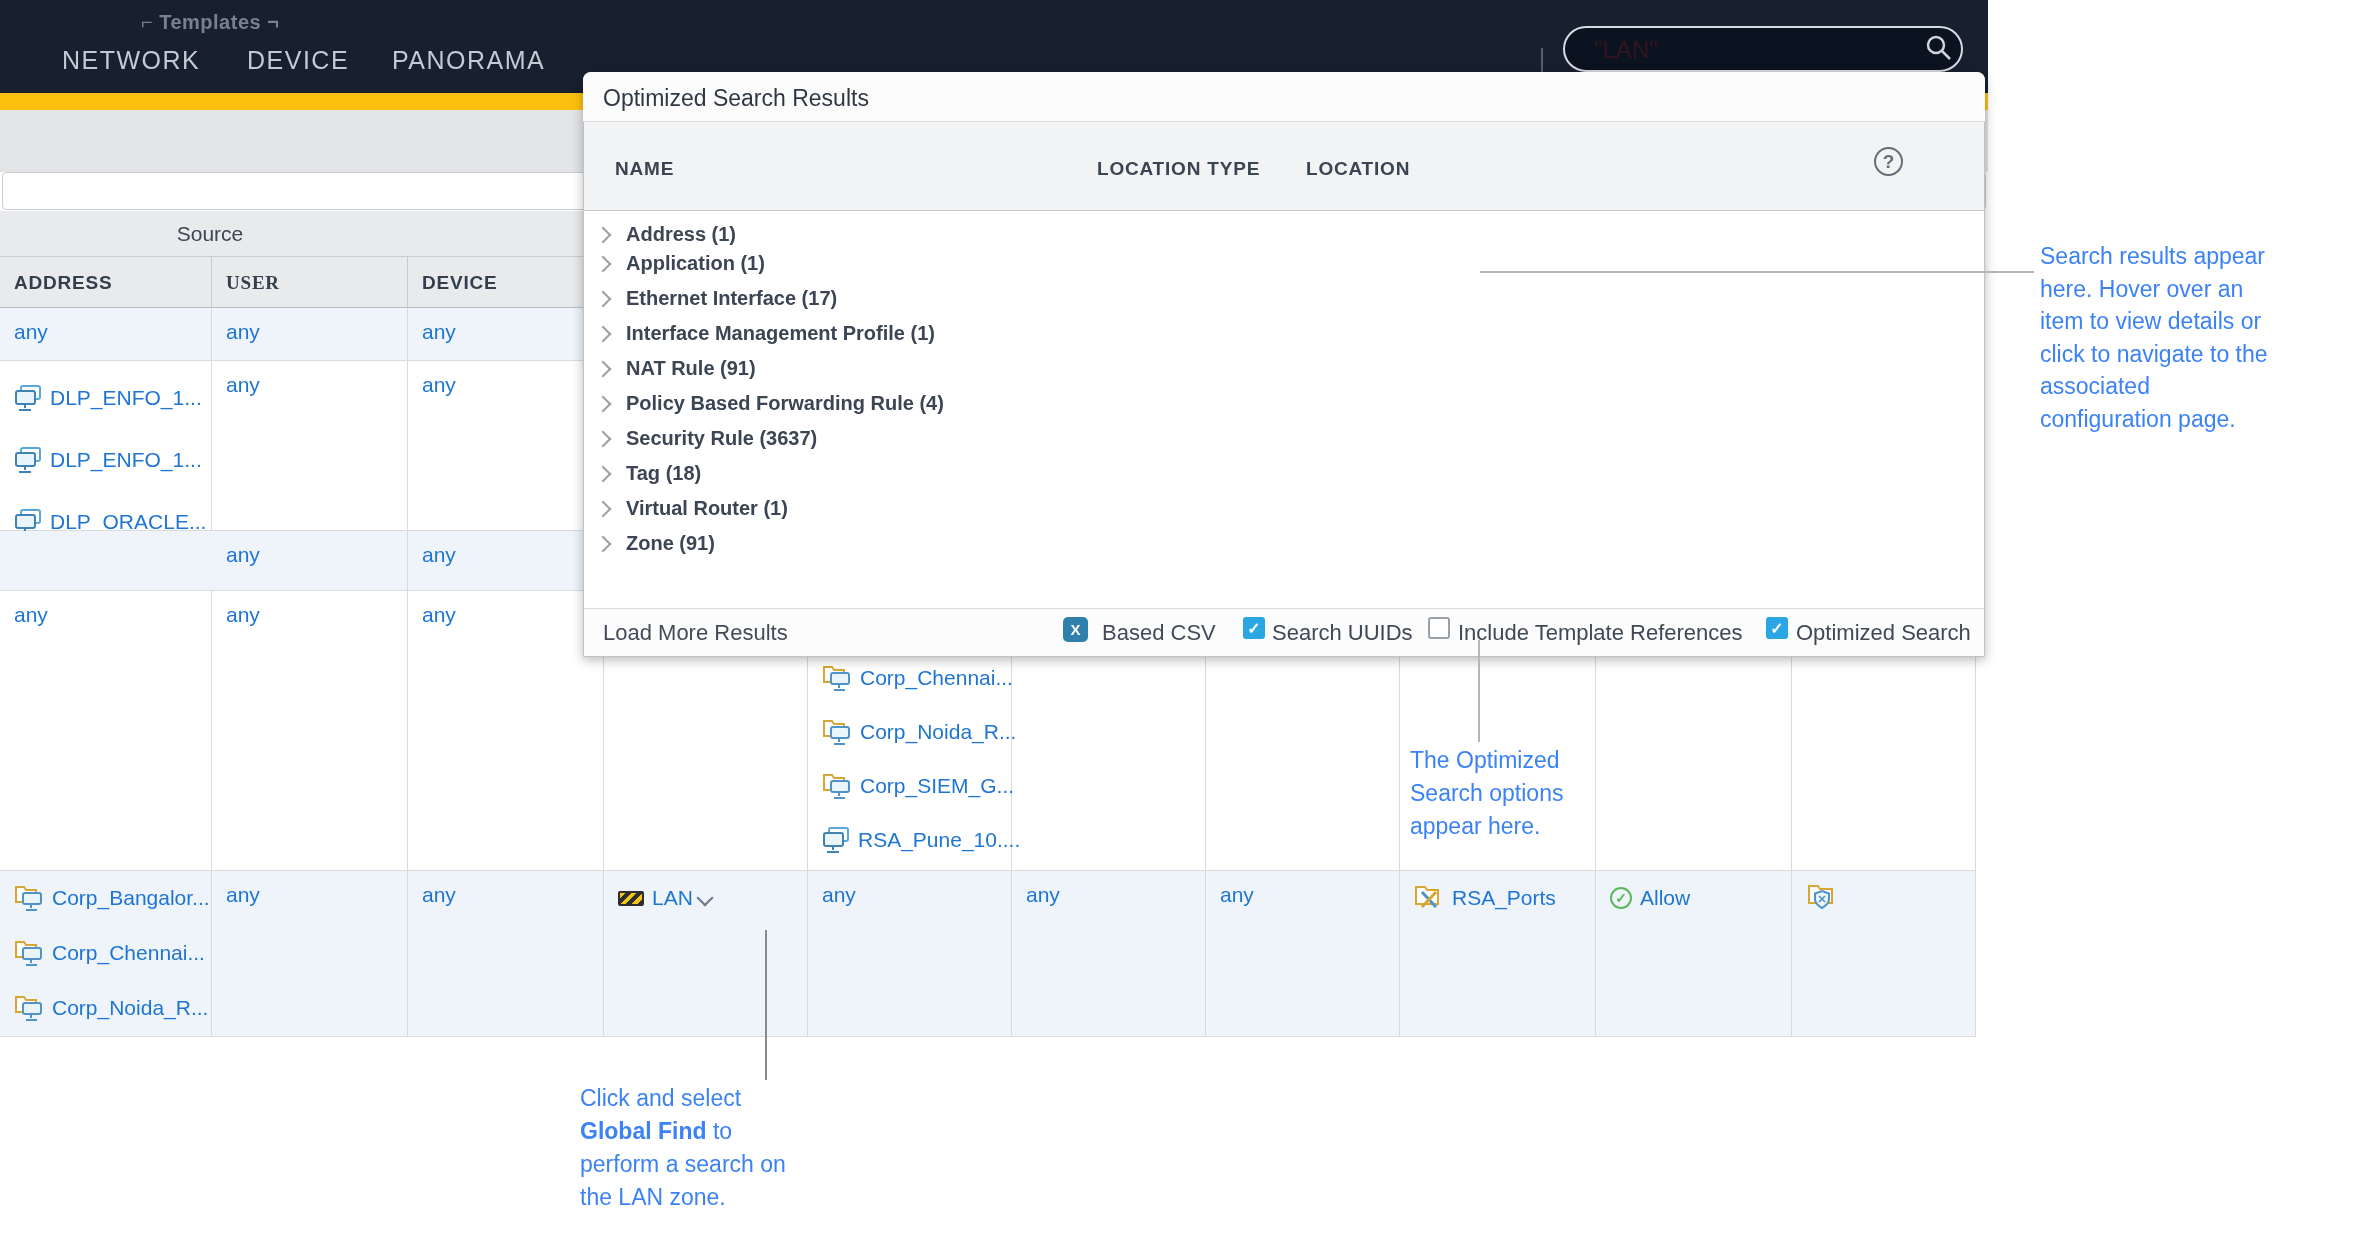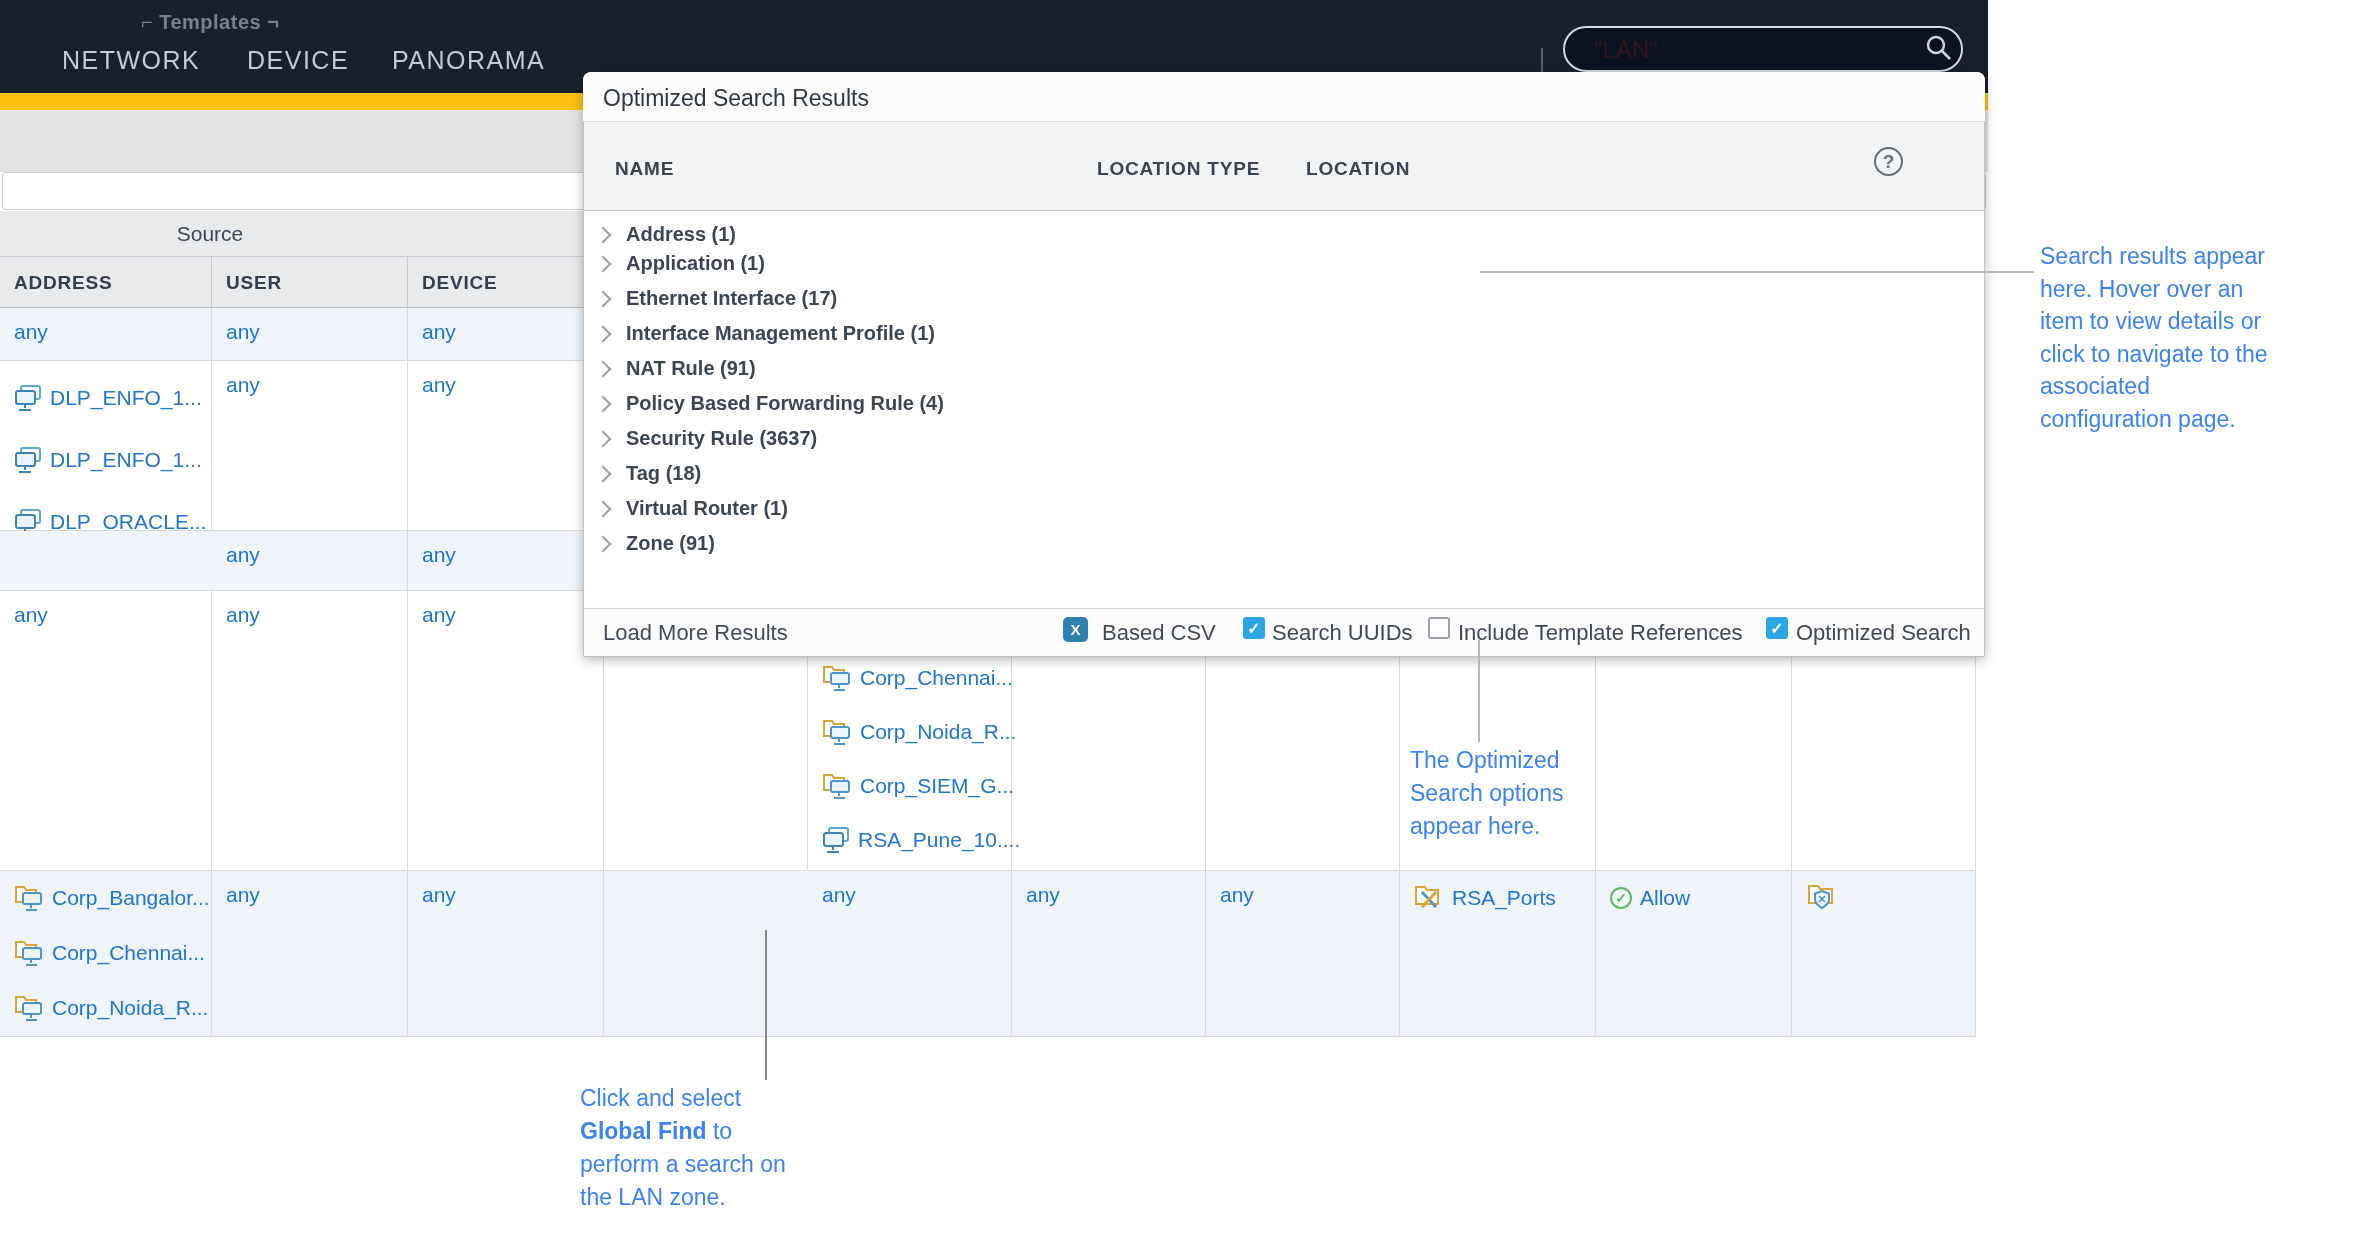--- a/index.html
+++ b/index.html
@@ -80,21 +80,21 @@
   <svg width="28" height="28" viewBox="0 0 28 28">
       <circle cx="11" cy="11" r="8" fill="none" stroke="#cdd4de" stroke-width="2.5"></circle>
       <line x1="17" y1="17" x2="25" y2="25" stroke="#cdd4de" stroke-width="2.5"></line>
     </svg>
 </div>
 
 <div class="abs band srcband"></div>
 <div class="abs srclabel">Source</div>
 
 <div class="hcell" style="left:0;width:212px;">ADDRESS</div>
-<div class="hcell" style="left:212px;width:196px;">USER</div>
+<div class="hcell" style="left:212px;width:196px;font-family:Liberation Serif, serif;">USER</div>
 <div class="hcell" style="left:408px;width:1568px;">DEVICE</div>
 
 <div class="row alt" style="top:308px;height:53px;">
   <div class="cell" style="left:0;width:212px;"><a class="lnk">any</a></div>
   <div class="cell" style="left:212px;width:196px;"><a class="lnk">any</a></div>
   <div class="cell" style="left:408px;width:1568px;"><a class="lnk">any</a></div>
 </div>
 
 <div class="row white" style="top:361px;height:170px;">
   <div class="cell gap62" style="left:0;width:212px;padding-top:22px;">
@@ -230,20 +230,27 @@
             <rect x="9" y="9" width="18" height="11" rx="2" fill="#eaf4fb" stroke="#4f93c8" stroke-width="2"></rect>
             <line x1="17" y1="20" x2="17" y2="24" stroke="#4f93c8" stroke-width="2"></line>
             <line x1="12" y1="26" x2="23" y2="26" stroke="#4f93c8" stroke-width="2"></line>
           </svg>
         </span>
       <a class="lnk">Corp_Noida_R...</a>
     </div>
   </div>
   <div class="cell" style="left:212px;width:196px;"><a class="lnk">any</a></div>
   <div class="cell" style="left:408px;width:196px;"><a class="lnk">any</a></div>
+  <div class="cell" style="left:604px;width:204px;">
+    <div class="obj">
+      <span class="ic zoneicon"></span>
+      <a class="lnk">LAN</a>
+      <span class="chev-down"></span>
+    </div>
+  </div>
   <div class="cell" style="left:808px;width:204px;"><a class="lnk">any</a></div>
   <div class="cell" style="left:1012px;width:194px;"><a class="lnk">any</a></div>
   <div class="cell" style="left:1206px;width:194px;"><a class="lnk">any</a></div>
   <div class="cell" style="left:1400px;width:196px;">
     <div class="obj">
       <span class="ic">
           <svg width="30" height="28" viewBox="0 0 30 28">
             <path d="M2 3 h9 l2 3 h11 v14 h-22 z" fill="#ffffff" stroke="#d8a733" stroke-width="2"></path>
             <line x1="8" y1="8" x2="22" y2="23" stroke="#4f93c8" stroke-width="3"></line>
             <line x1="22" y1="8" x2="8" y2="23" stroke="#d8a733" stroke-width="3"></line>

